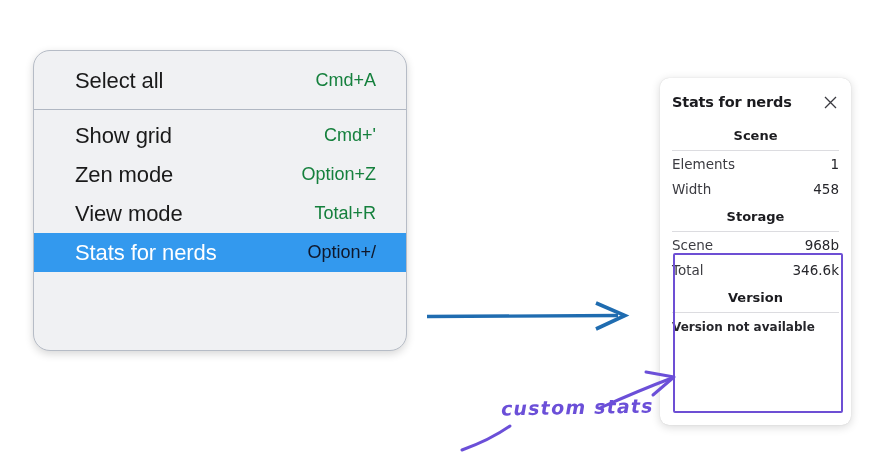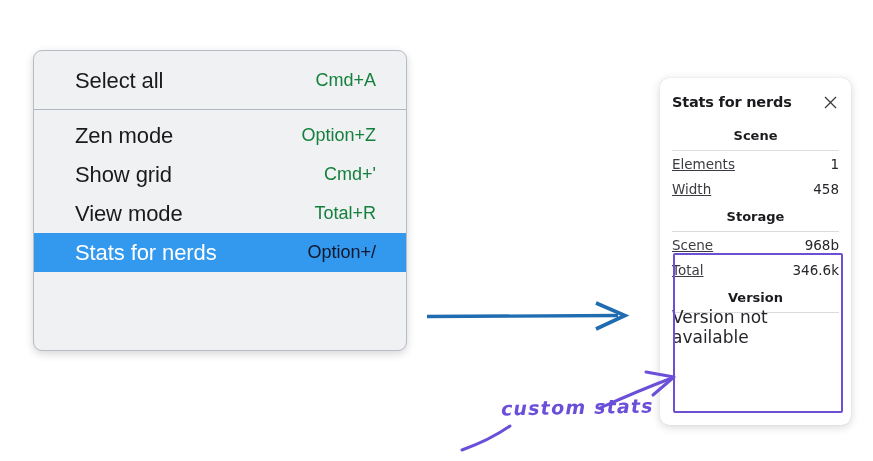--- a/index.html
+++ b/index.html
@@ -18,21 +18,21 @@
 
   
   #context-menu {
     position: absolute;
     left: 33px;
     top: 50px;
     width: 374px;
     height: 301px;
     background: #f0f1f3;
     border: 1px solid #b6bcc6;
-    border-radius: 9px;
+    border-radius: 17px;
     box-shadow: 0 3px 9px rgba(0,0,0,0.16);
     box-sizing: border-box;
     overflow: hidden;
   }
   .menu-group { padding: 6px 0; }
   .menu-group.group-top { padding-top: 10px; padding-bottom: 9px; }
   .menu-divider {
     height: 1px;
     background: #b0b7c2;
     width: 100%;
@@ -122,28 +122,29 @@
     margin: 0;
   }
   .sp-row {
     display: flex;
     align-items: center;
     justify-content: space-between;
     height: 25px;
     font-size: 13.5px;
     color: #26262b;
   }
-  .sp-row .sp-key { color: #3b3b41; text-decoration: underline; }
+  .sp-row .sp-key { color: #3b3b41; }
   .sp-row .sp-val { color: #26262b; }
   .sp-note {
-    font-size: 17px;
+    font-size: 12px;
     color: #26262b;
     height: 28px;
     display: flex;
     align-items: center;
+    font-weight: bold;
   }
 
   
   #custom-stats-box {
     position: absolute;
     left: 673px;
     top: 253px;
     width: 170px;
     height: 160px;
     border: 2px solid #6d4fd4;
@@ -183,26 +184,26 @@
     <div class="menu-item">
       <span class="mi-label">Select all</span>
       <span class="mi-shortcut">Cmd+A</span>
     </div>
   </div>
 
   <div class="menu-divider"></div>
 
   <div class="menu-group">
     <div class="menu-item">
+      <span class="mi-label">Show grid</span>
+      <span class="mi-shortcut">Cmd+'</span>
+    </div>
+    <div class="menu-item">
       <span class="mi-label">Zen mode</span>
       <span class="mi-shortcut">Option+Z</span>
-    </div>
-    <div class="menu-item">
-      <span class="mi-label">Show grid</span>
-      <span class="mi-shortcut">Cmd+'</span>
     </div>
     <div class="menu-item">
       <span class="mi-label">View mode</span>
       <span class="mi-shortcut">Total+R</span>
     </div>
     <div class="menu-item selected">
       <span class="mi-label">Stats for nerds</span>
       <span class="mi-shortcut">Option+/</span>
     </div>
   </div>

